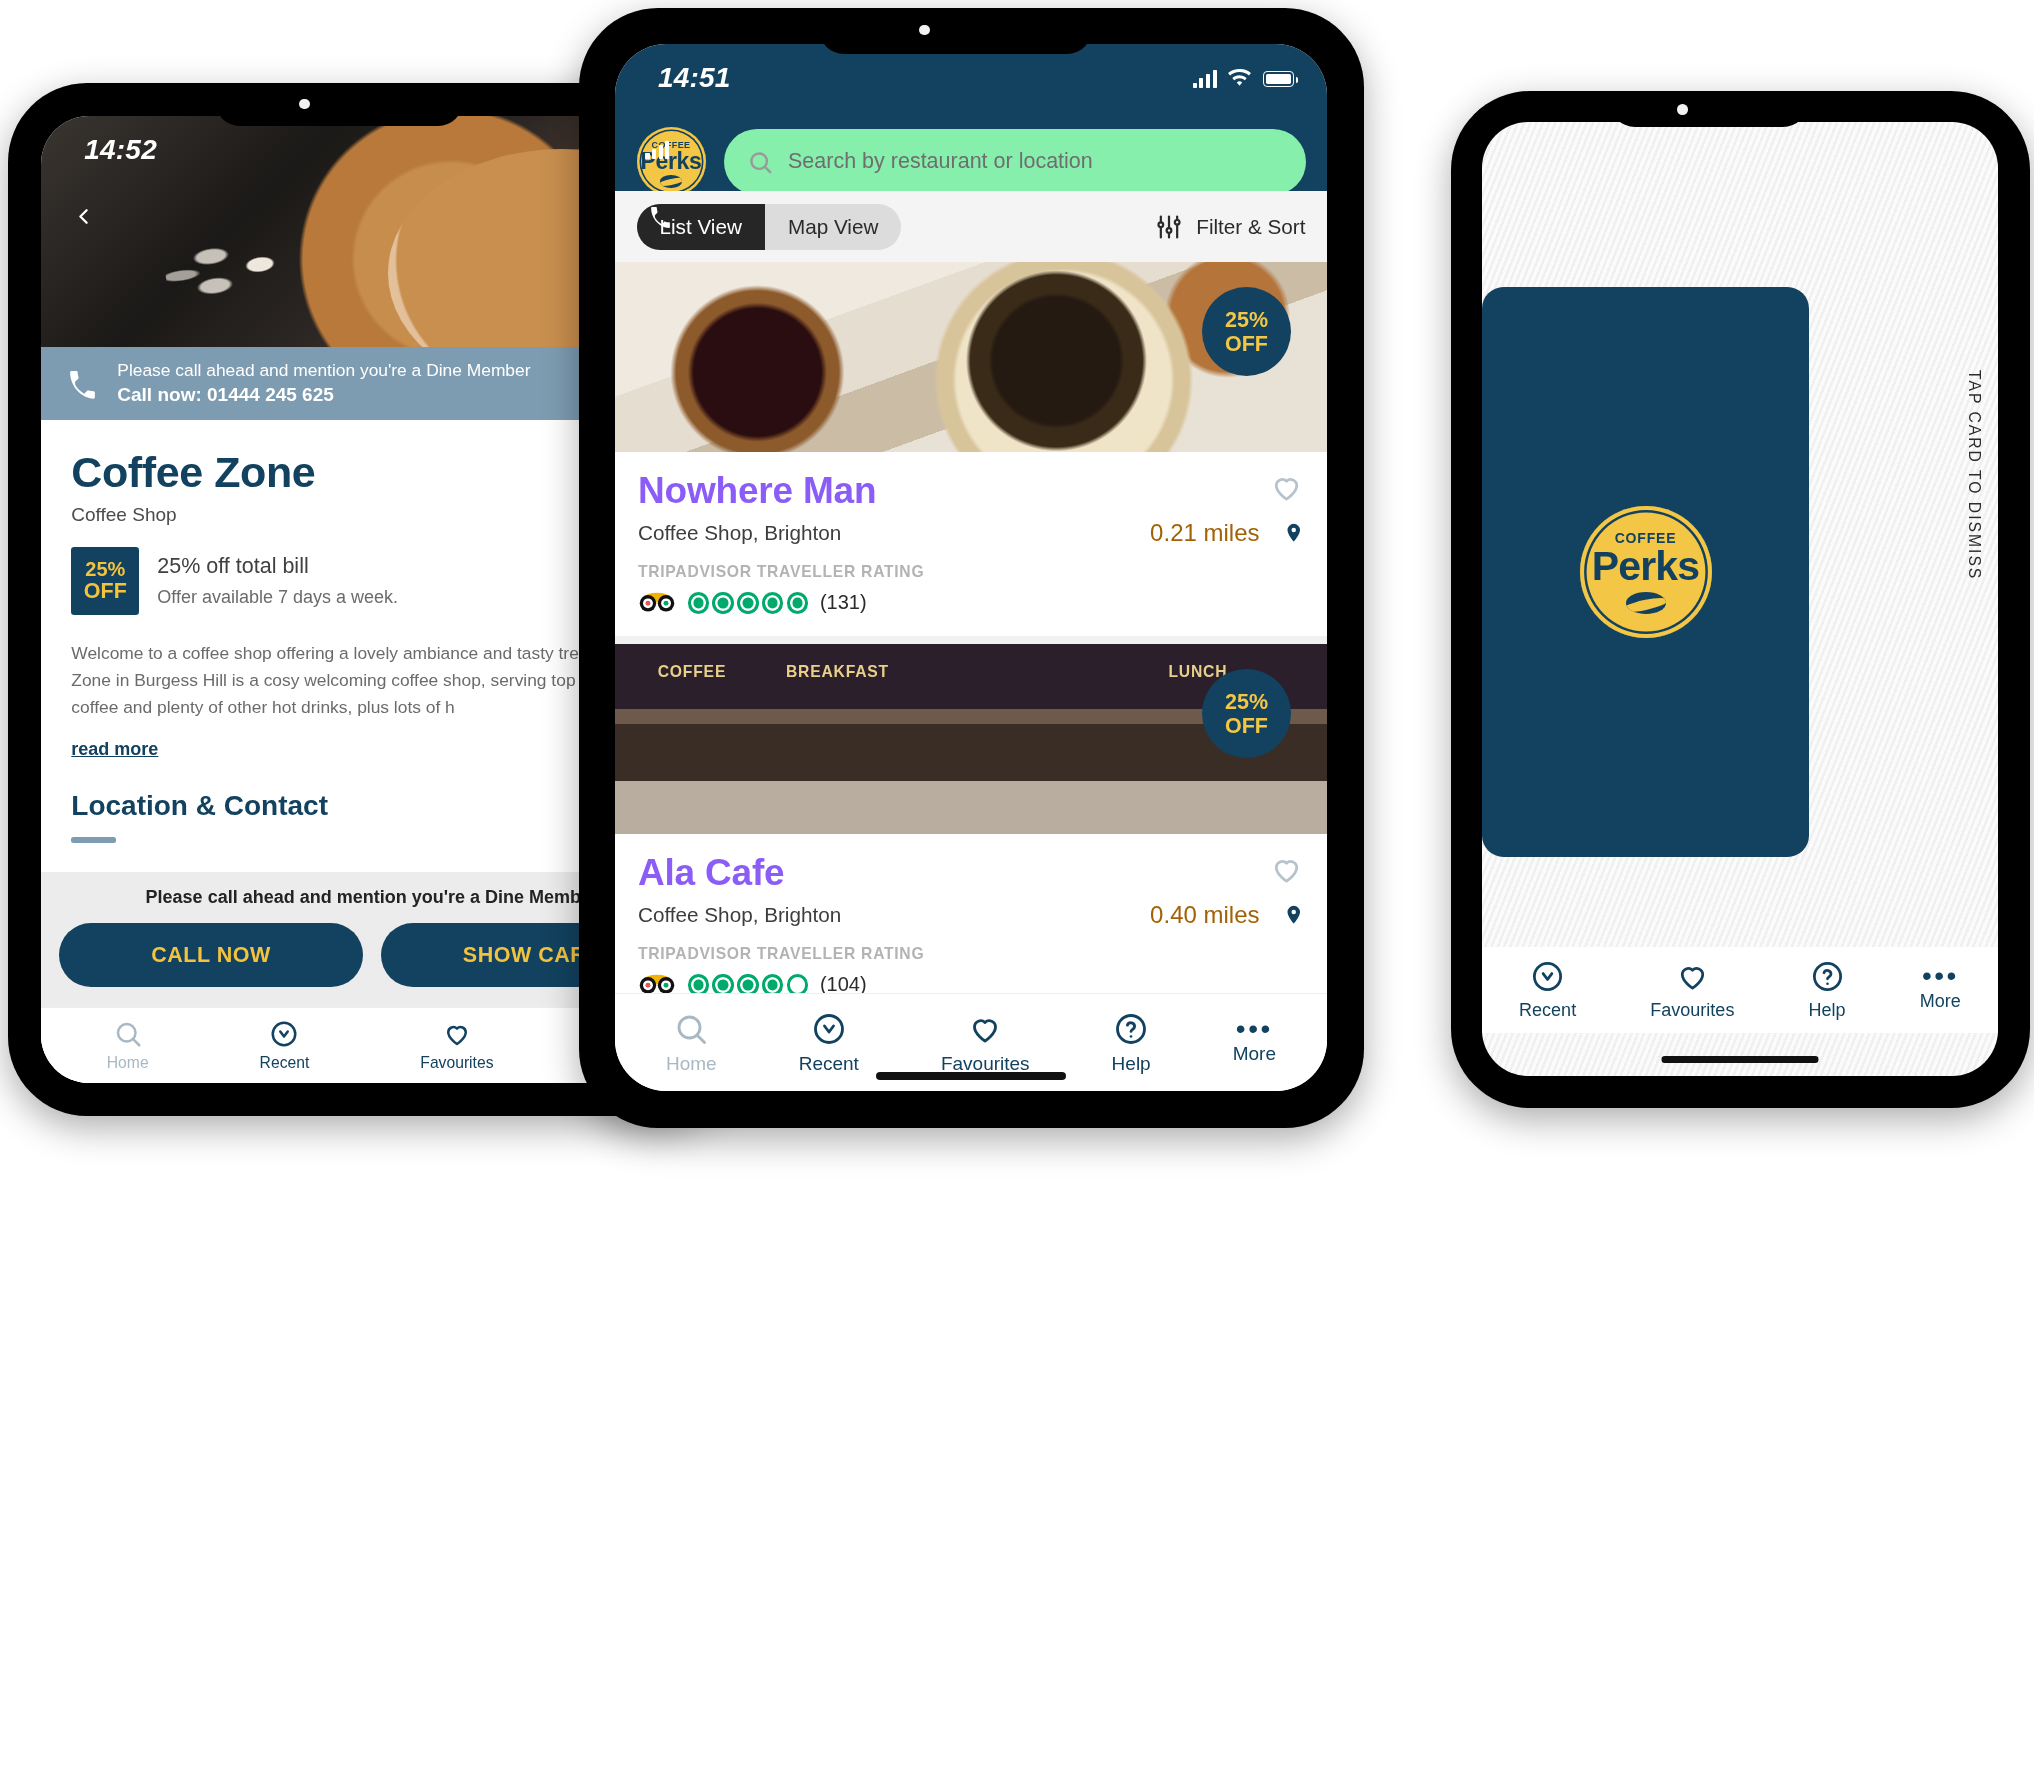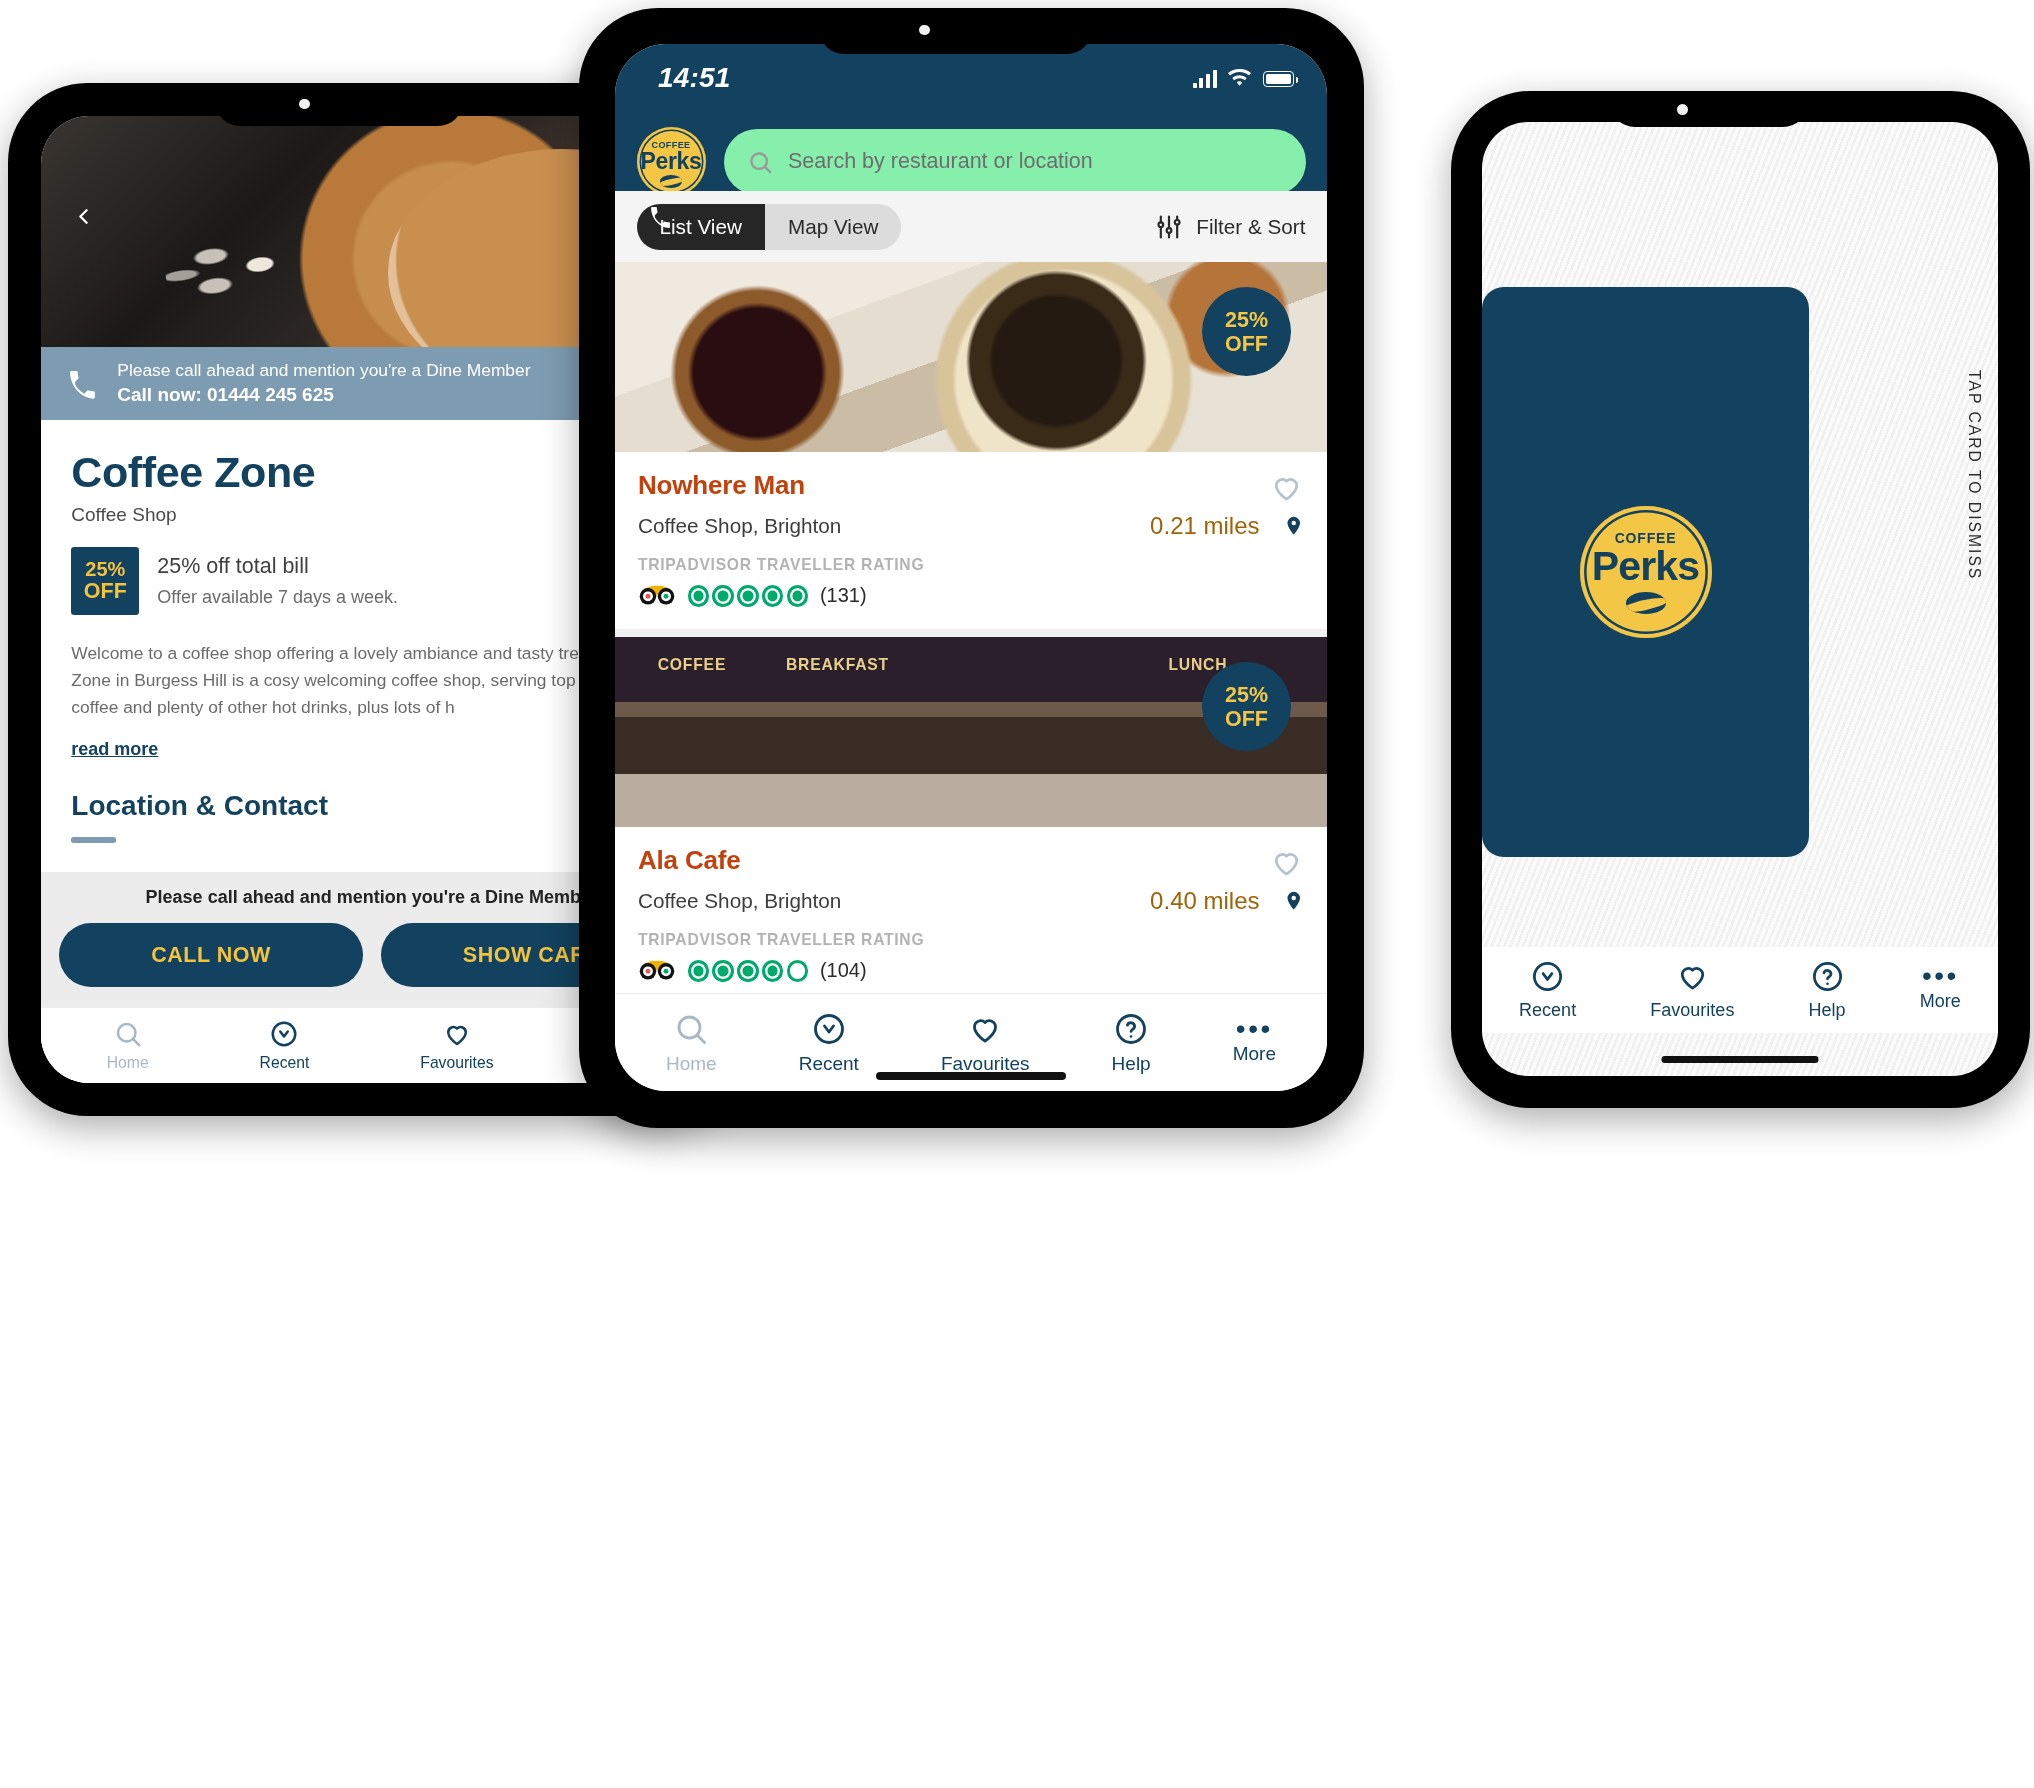--- a/index.html
+++ b/index.html
@@ -173,21 +173,21 @@
   .p2-list{position:absolute;left:0;right:0;top:218px;bottom:98px;overflow:hidden;background:#f1f1f1;}
   .card{background:#fff;margin:0 0 8.3px;}
   .card-img{position:relative;height:190px;overflow:hidden;}
   .disc{
     position:absolute;right:36px;top:25px;width:89px;height:89px;border-radius:50%;
     background:#12425f;color:#f4c645;display:flex;flex-direction:column;align-items:center;justify-content:center;
     font-weight:700;line-height:1.12;font-size:21.5px;
   }
   .card-body{padding:18px 23px 21.5px;}
   .card-top{display:flex;align-items:flex-start;justify-content:space-between;}
-  .card-name{font-size:26px;font-weight:800;color:#c2410c;letter-spacing:-0.2px;}
+  .card-name{font-size:37px;font-weight:800;color:#8b5cf6;letter-spacing:-0.2px;}
   .card-meta{display:flex;align-items:center;justify-content:space-between;margin-top:6.6px;}
   .card-cat{font-size:20.7px;color:#3d3d3d;}
   .card-dist{display:flex;align-items:center;gap:23px;font-size:24px;color:#a16207;}
   .ta-label{margin-top:16.5px;font-size:15.7px;font-weight:700;color:#b3b3b3;letter-spacing:0.7px;}
   .ta-row{display:flex;align-items:center;gap:11.6px;margin-top:10px;}
   .ta-circles{display:flex;gap:3.3px;}
   .ta-c{width:21.5px;height:21.5px;border-radius:50%;border:3.3px solid #00aa6c;background:#00aa6c;box-shadow: inset 0 0 0 2.5px #fff;}
   .ta-c.empty{background:#fff;}
   .ta-count{font-size:20px;color:#2b2b2b;}
 
@@ -245,20 +245,31 @@
 <div id="stage">
 
   <div class="phone" id="phone1">
     <div class="screen">
 
       <div class="p1-hero">
         <div class="cupedge"></div>
         <div class="leaf"></div>
       </div>
 
+      <div class="statusbar" style="color:#fff">
+        <div class="status-time">14:52</div>
+        <div class="status-right">
+          <span class="bars">
+              <i></i>
+              <i></i>
+              <i></i>
+              <i></i>
+            </span>
+        </div>
+      </div>
 
       <div class="p1-back">
         <svg width="25" height="25" viewBox="0 0 24 24" fill="none" stroke="currentColor" stroke-width="2.2" stroke-linecap="round" stroke-linejoin="round">
             <polyline points="15 18 9 12 15 6"></polyline>
           </svg>
       </div>
       <div class="p1-phoneicon">
         <svg width="25" height="25" viewBox="0 0 24 24" fill="currentColor">
             <path d="M6.6 10.8c1.4 2.8 3.8 5.1 6.6 6.6l2.2-2.2c.3-.3.7-.4 1-.2 1.2.4 2.4.6 3.6.6.6 0 1 .4 1 1V20c0 .6-.4 1-1 1C11.6 21 3 12.4 3 1.9c0-.6.4-1 1-1h3.5c.6 0 1 .4 1 1 0 1.3.2 2.5.6 3.6.1.3 0 .7-.2 1l-2.3 2.3z" transform="translate(0 2)"></path>
           </svg>

